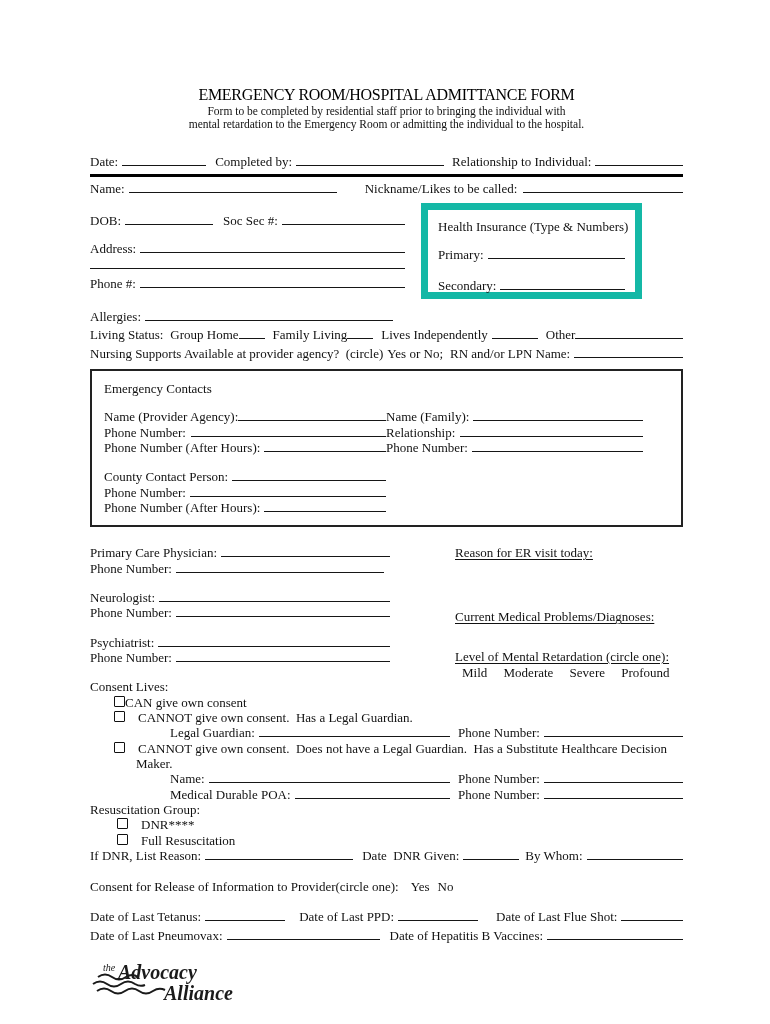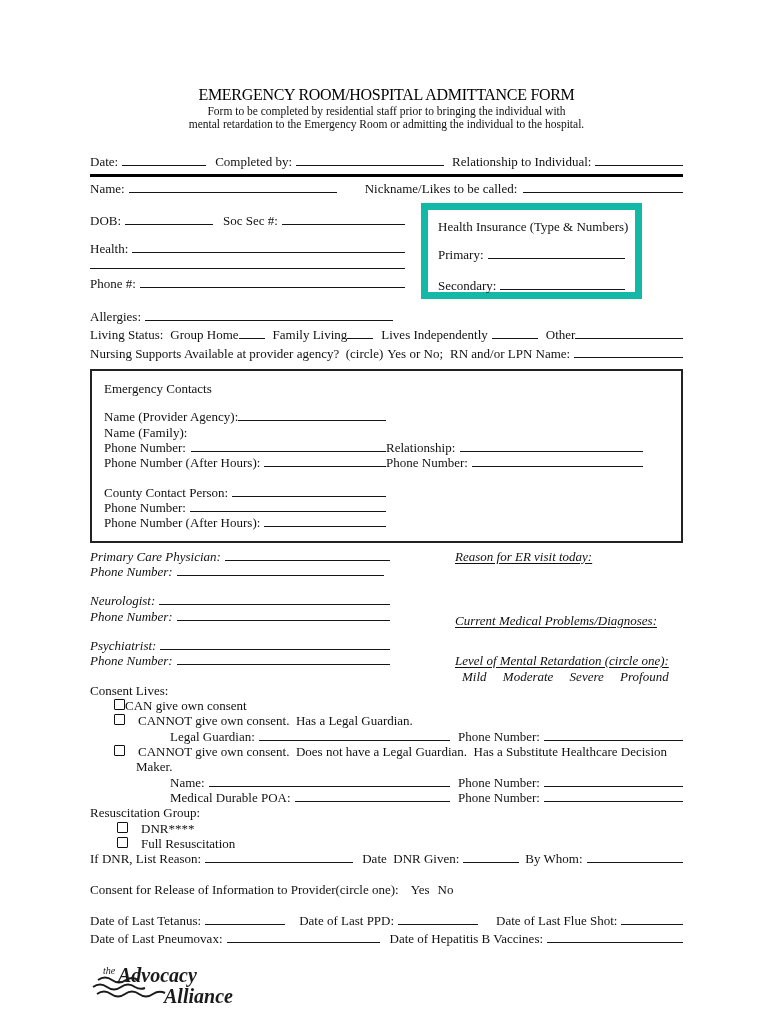--- a/index.html
+++ b/index.html
@@ -59,21 +59,21 @@
 
   <div style="position:relative;margin-top:16px;">
     <div style="width:315px;">
       <div class="row">
         <span class="lbl">DOB:</span>
         <span class="bl" style="width:88px;margin-left:4px;"></span>
         <span class="lbl" style="margin-left:10px;">Soc Sec #:</span>
         <span class="bl fx" style="margin-left:4px;"></span>
       </div>
       <div class="row" style="margin-top:13px;">
-        <span class="lbl">Health:</span>
+        <span class="lbl">Address:</span>
         <span class="bl fx" style="margin-left:4px;"></span>
       </div>
       <div class="bl" style="width:315px;height:10px;margin-top:2px;"></div>
       <div class="row" style="margin-top:3px;">
         <span class="lbl">Phone #:</span>
         <span class="bl fx" style="margin-left:4px;"></span>
       </div>
     </div>
     <div class="box" style="position:absolute;left:331px;top:-10px;width:221px;height:96px;padding:9px 10px;">
       <div class="lbl">Health Insurance (Type &amp; Numbers)</div>
@@ -107,21 +107,21 @@
     <div class="row" style="margin-top:3px;">
       <span class="lbl">Nursing Supports Available at provider agency?  (circle)</span>
       <span class="lbl" style="margin-left:4px;">Yes or No;</span>
       <span class="lbl" style="margin-left:7px;">RN and/or LPN Name:</span>
       <span class="bl fx" style="margin-left:4px;"></span>
     </div>
   </div>
 
   <div class="ebox">
     <div class="lbl">Emergency Contacts</div>
-    <div class="erow" style="margin-top:13px;flex-direction:column;">
+    <div class="erow" style="margin-top:13px;">
       <span class="eleft">
         <span class="lbl">Name (Provider Agency):</span>
         <span class="bl fx"></span>
       </span>
       <span class="eright">
         <span class="lbl">Name (Family):</span>
         <span class="bl fx" style="margin-left:4px;"></span>
       </span>
     </div>
     <div class="erow">
@@ -157,21 +157,21 @@
       </span>
     </div>
     <div class="erow">
       <span class="eleft">
         <span class="lbl">Phone Number (After Hours):</span>
         <span class="bl fx" style="margin-left:4px;"></span>
       </span>
     </div>
   </div>
 
-  <div style="position:relative;margin-top:6px;font-style:italic;">
+  <div style="position:relative;margin-top:18px;">
     <div style="width:300px;">
       <div class="row">
         <span class="lbl">Primary Care Physician:</span>
         <span class="bl fx" style="margin-left:4px;"></span>
       </div>
       <div class="row">
         <span class="lbl">Phone Number:</span>
         <span class="bl fx" style="margin-left:4px;margin-right:6px;"></span>
       </div>
       <div class="row" style="margin-top:14px;">

